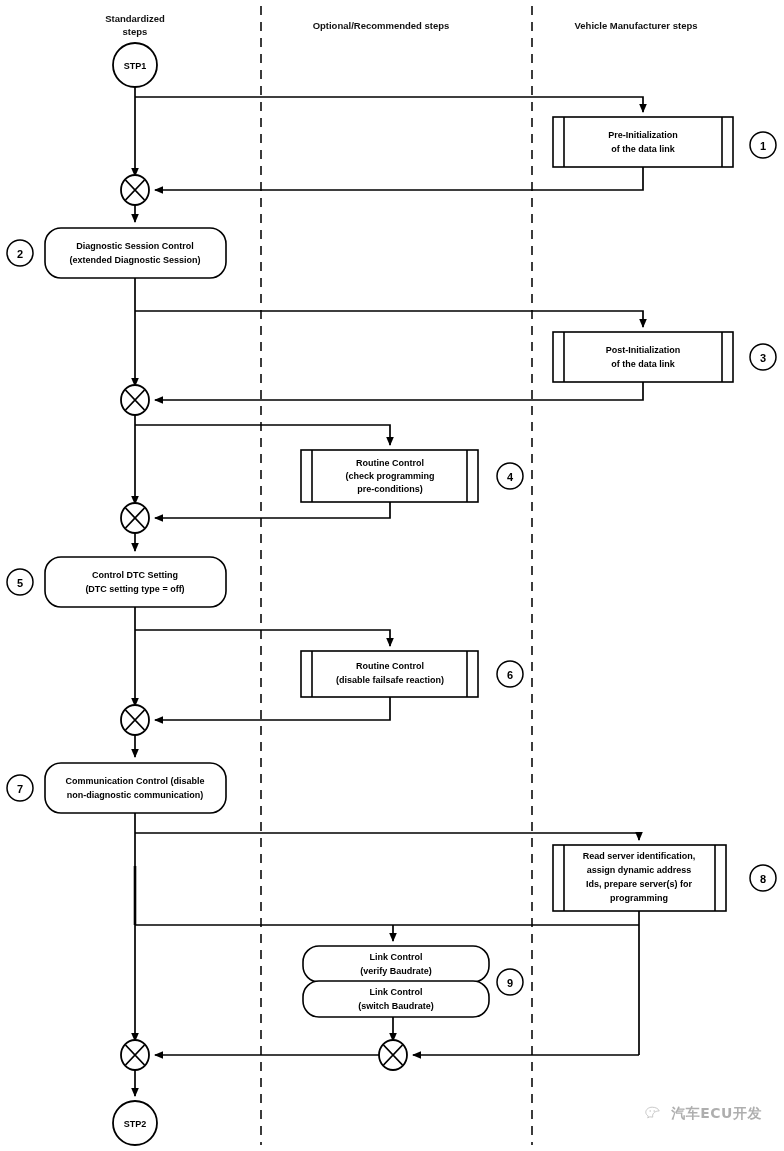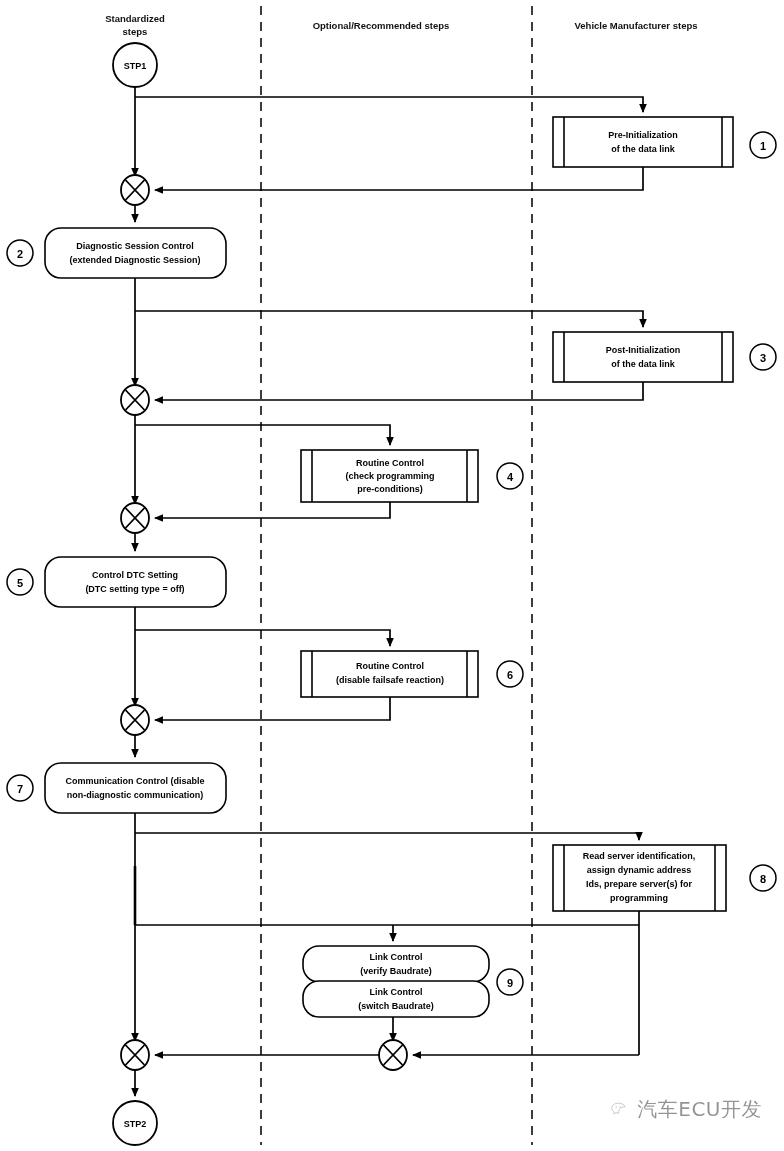--- a/index.html
+++ b/index.html
@@ -100,23 +100,24 @@
     right: 22px;
     bottom: 28px;
     display: flex;
     align-items: center;
     gap: 7px;
     opacity: 0.42;
     pointer-events: none;
   }
   #watermark .wm-text {
     font-family: "DejaVu Sans", sans-serif;
-    font-size: 20px;
-    color: #000000;
+    font-size: 14px;
+    color: #404040;
     letter-spacing: 0.5px;
+    font-weight: bold;
   }
   #watermark .wm-icon { line-height: 0; }
 </style>
 </head>
 <body>
 
 <div id="diagram-root">
 <svg width="784" height="1151" viewBox="0 0 784 1151">
 
   <defs>

